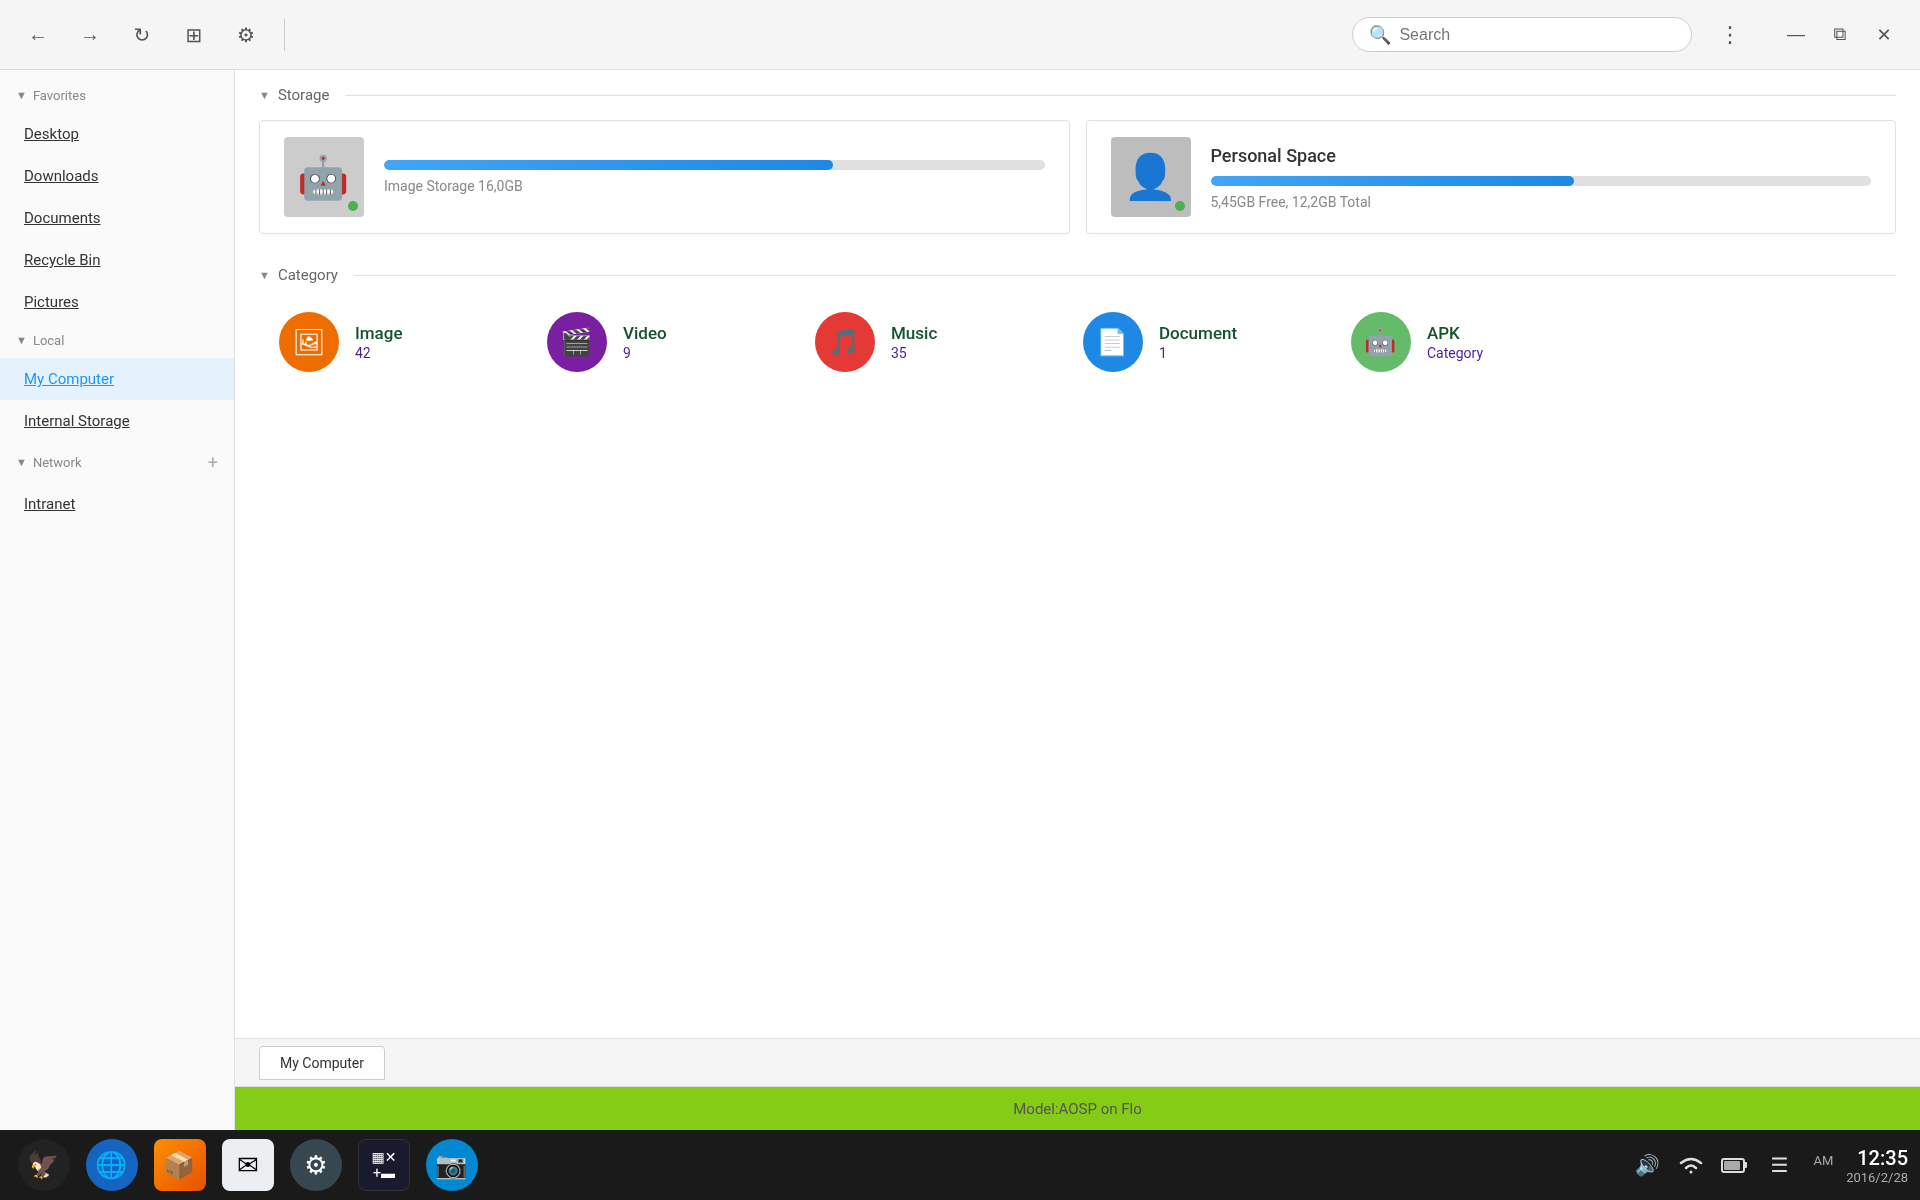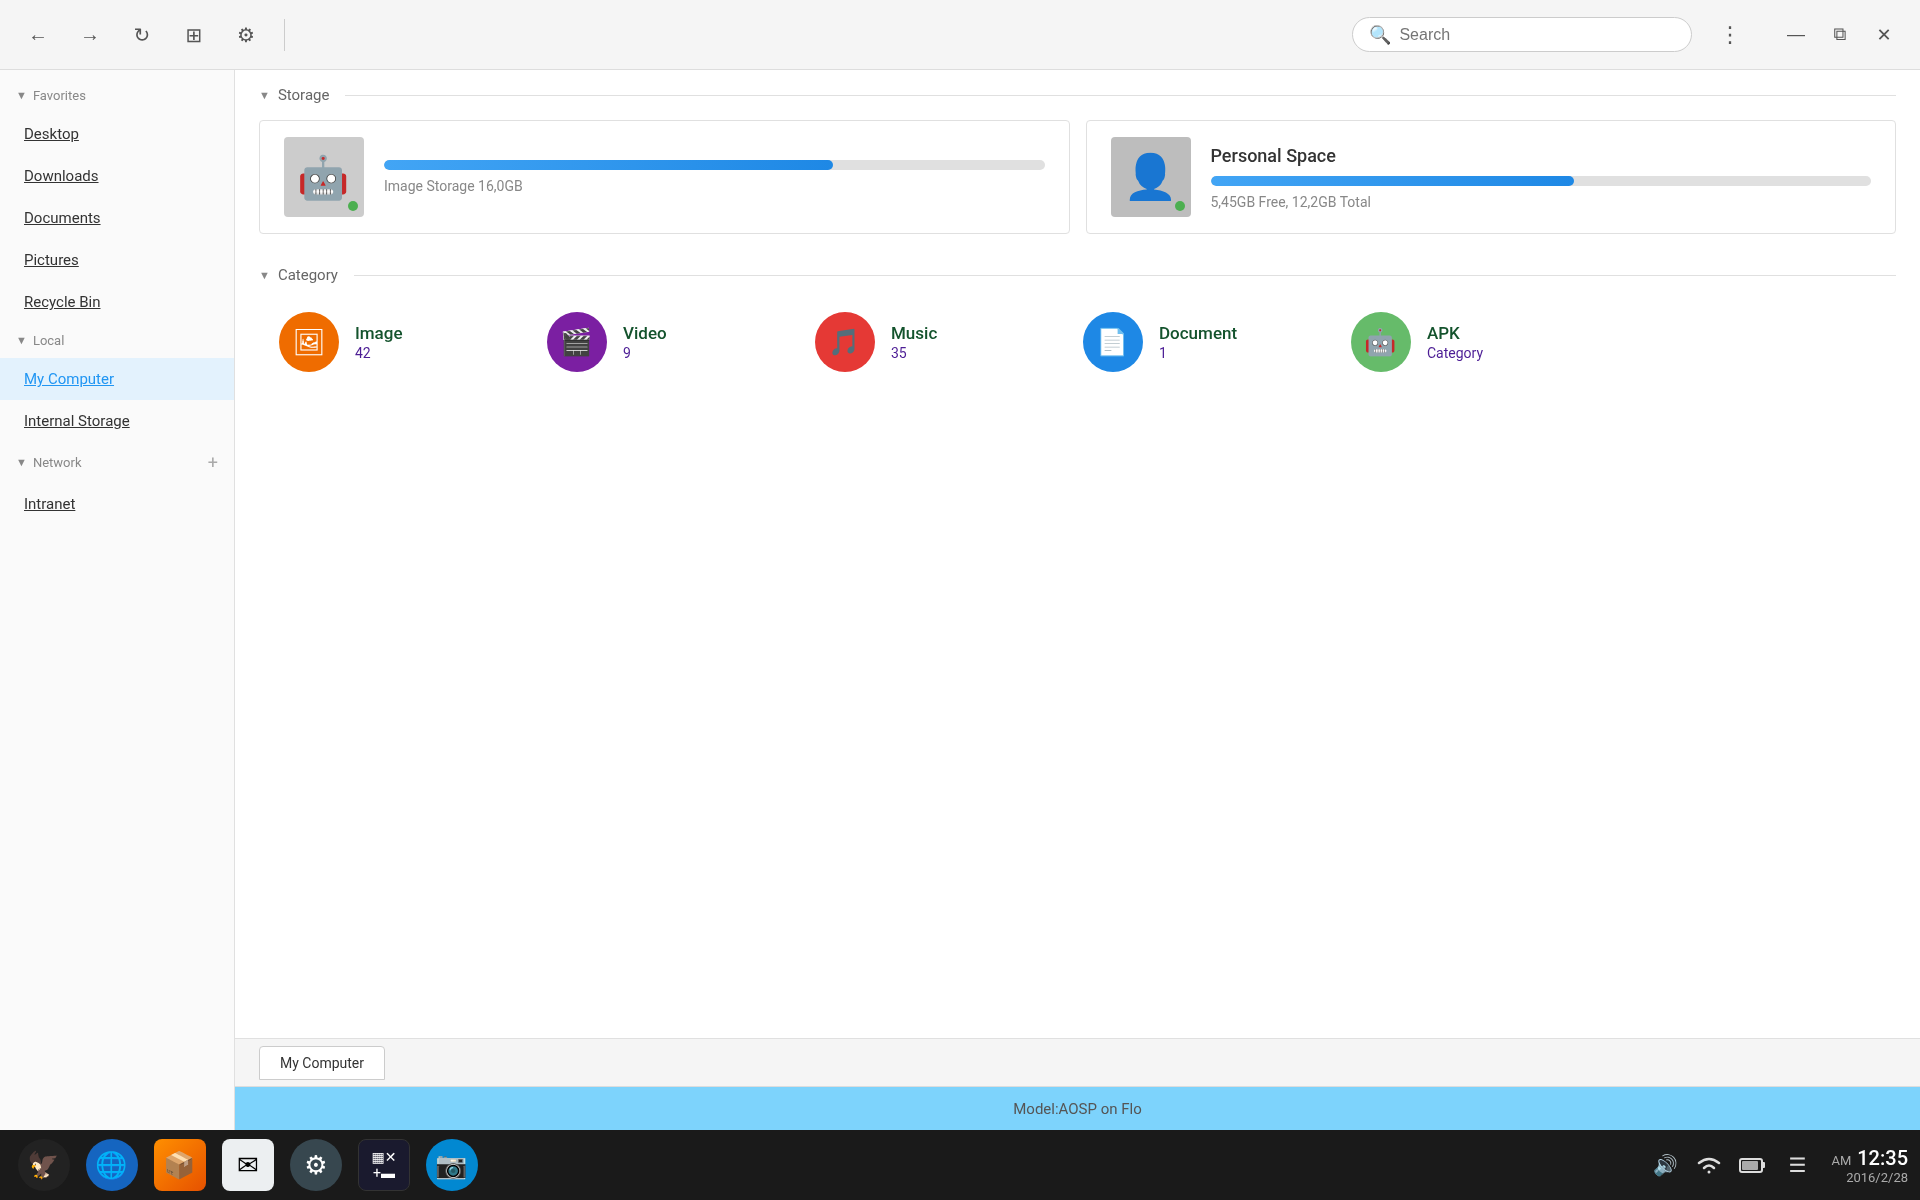--- a/index.html
+++ b/index.html
@@ -255,21 +255,21 @@
       background: #fff;
       border-radius: 4px 4px 0 0;
       font-size: 14px;
       color: #333;
       cursor: pointer;
     }
 
     
     .model-bar {
       height: 44px;
-      background: #7dd3fc;
+      background: #84cc16;
       border-top: 1px solid #ddd;
       display: flex;
       align-items: center;
       justify-content: center;
       font-size: 15px;
       color: #555;
     }
 
     
     .taskbar {
@@ -418,24 +418,24 @@
       <div class="sidebar-item">
         <span>Desktop</span>
       </div>
       <div class="sidebar-item">
         <span>Downloads</span>
       </div>
       <div class="sidebar-item">
         <span>Documents</span>
       </div>
       <div class="sidebar-item">
+        <span>Recycle Bin</span>
+      </div>
+      <div class="sidebar-item">
         <span>Pictures</span>
-      </div>
-      <div class="sidebar-item">
-        <span>Recycle Bin</span>
       </div>
 
       <div class="sidebar-section-header">
         <span class="arrow">▼</span>
         <span>Local</span>
       </div>
       <div class="sidebar-item active">
         <span>My Computer</span>
       </div>
       <div class="sidebar-item">
@@ -592,21 +592,21 @@
       </div>
       <div class="tray-icon">
         <svg width="28" height="22" viewBox="0 0 28 22" fill="none">
           <rect x="1" y="5" width="22" height="13" rx="2" stroke="#ddd" stroke-width="2" fill="none"></rect>
           <rect x="3" y="7" width="16" height="9" rx="1" fill="#aaa"></rect>
           <rect x="23" y="8" width="3" height="6" rx="1" fill="#ddd"></rect>
         </svg>
       </div>
       <div class="tray-icon">☰</div>
       <div class="clock">
-        <div style="display:flex; align-items:baseline; gap:2px; justify-content:flex-end;">
+        <div style="display:flex; align-items:baseline; gap:20px; justify-content:flex-end;">
           <span class="ampm">AM</span>
           <span class="clock-time">12:35</span>
         </div>
         <div class="clock-date">2016/2/28</div>
       </div>
     </div>
   </div>
 
 </div>
 

